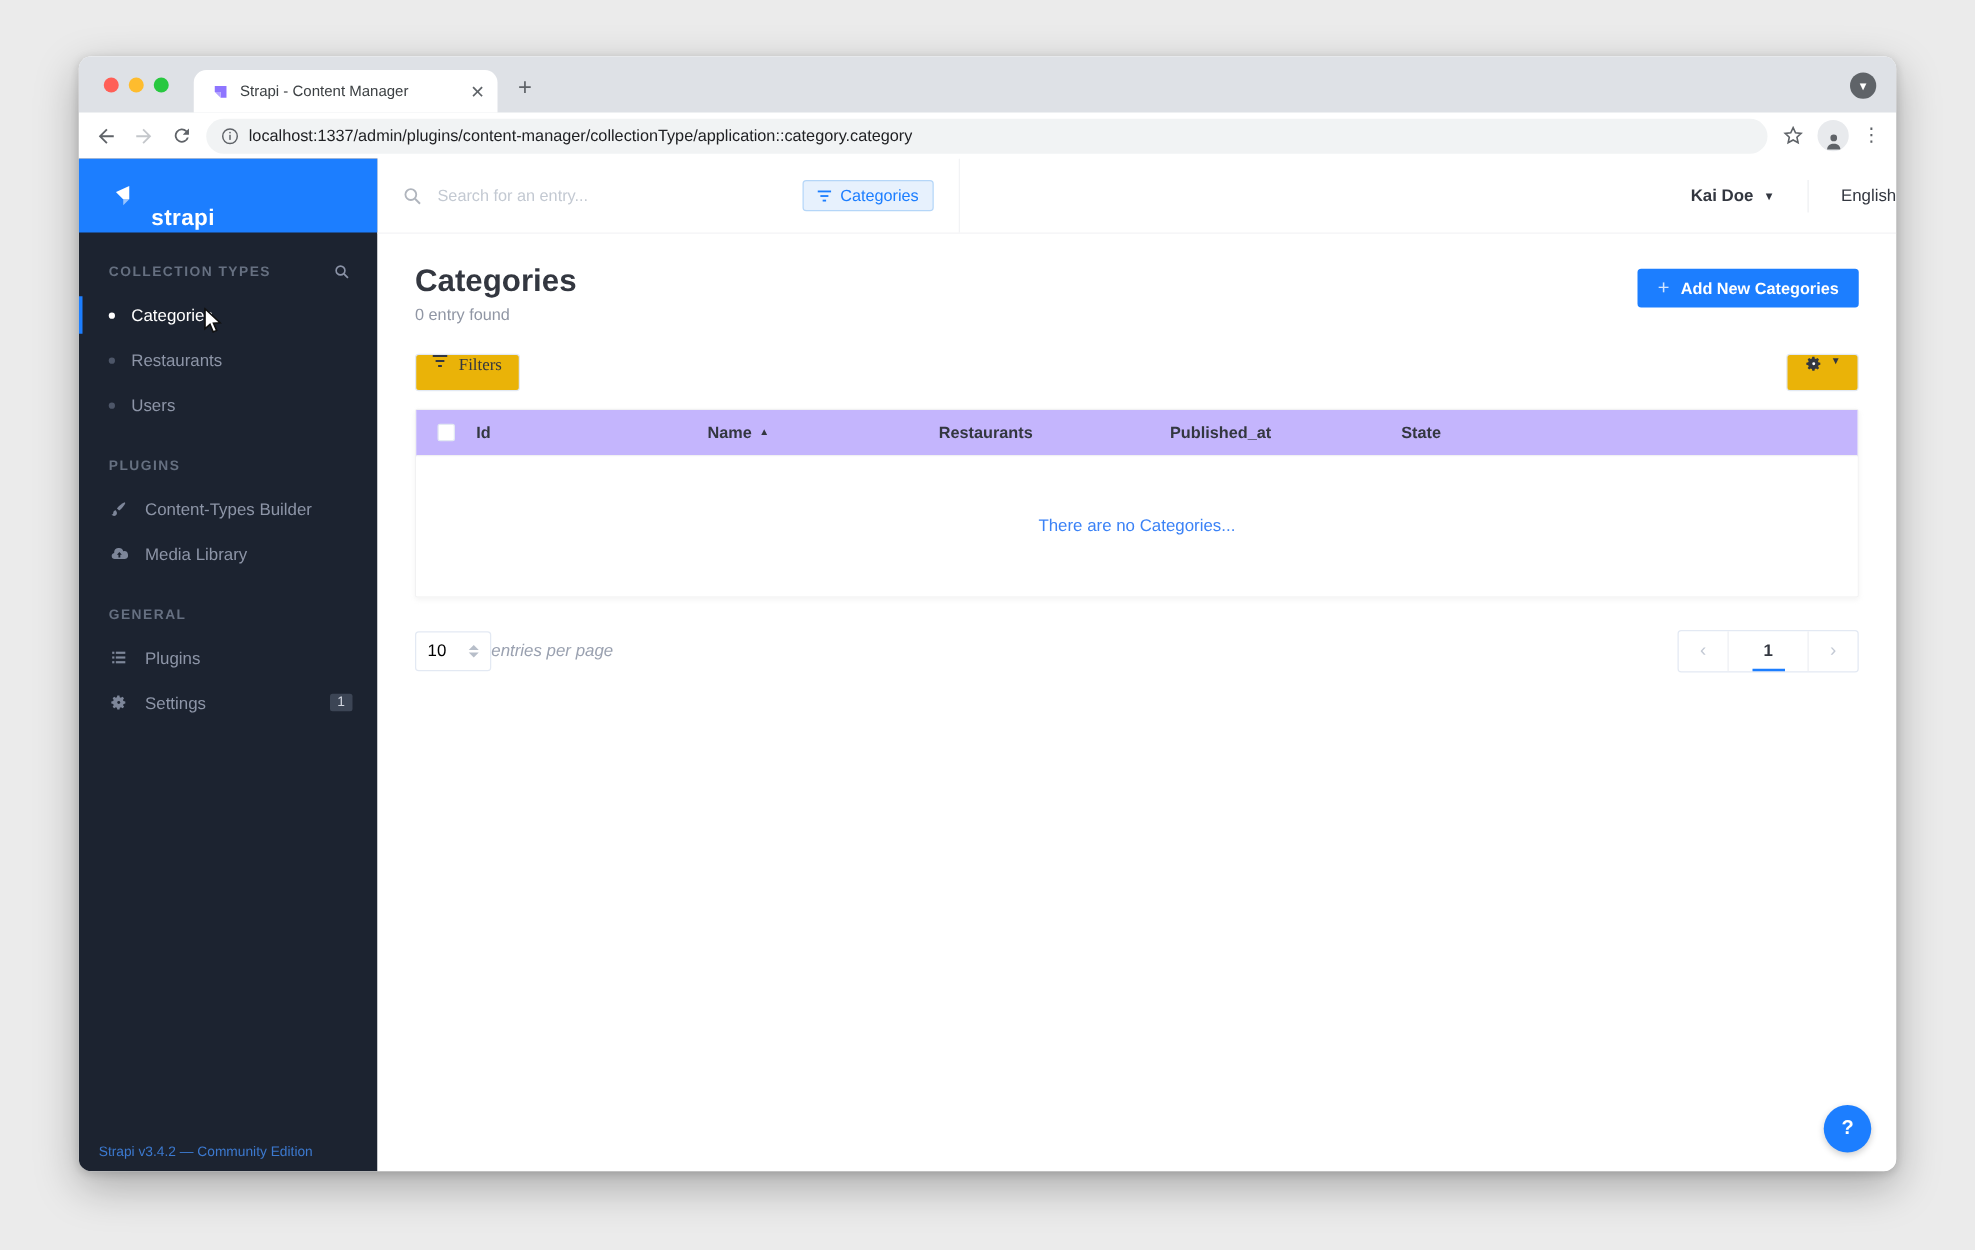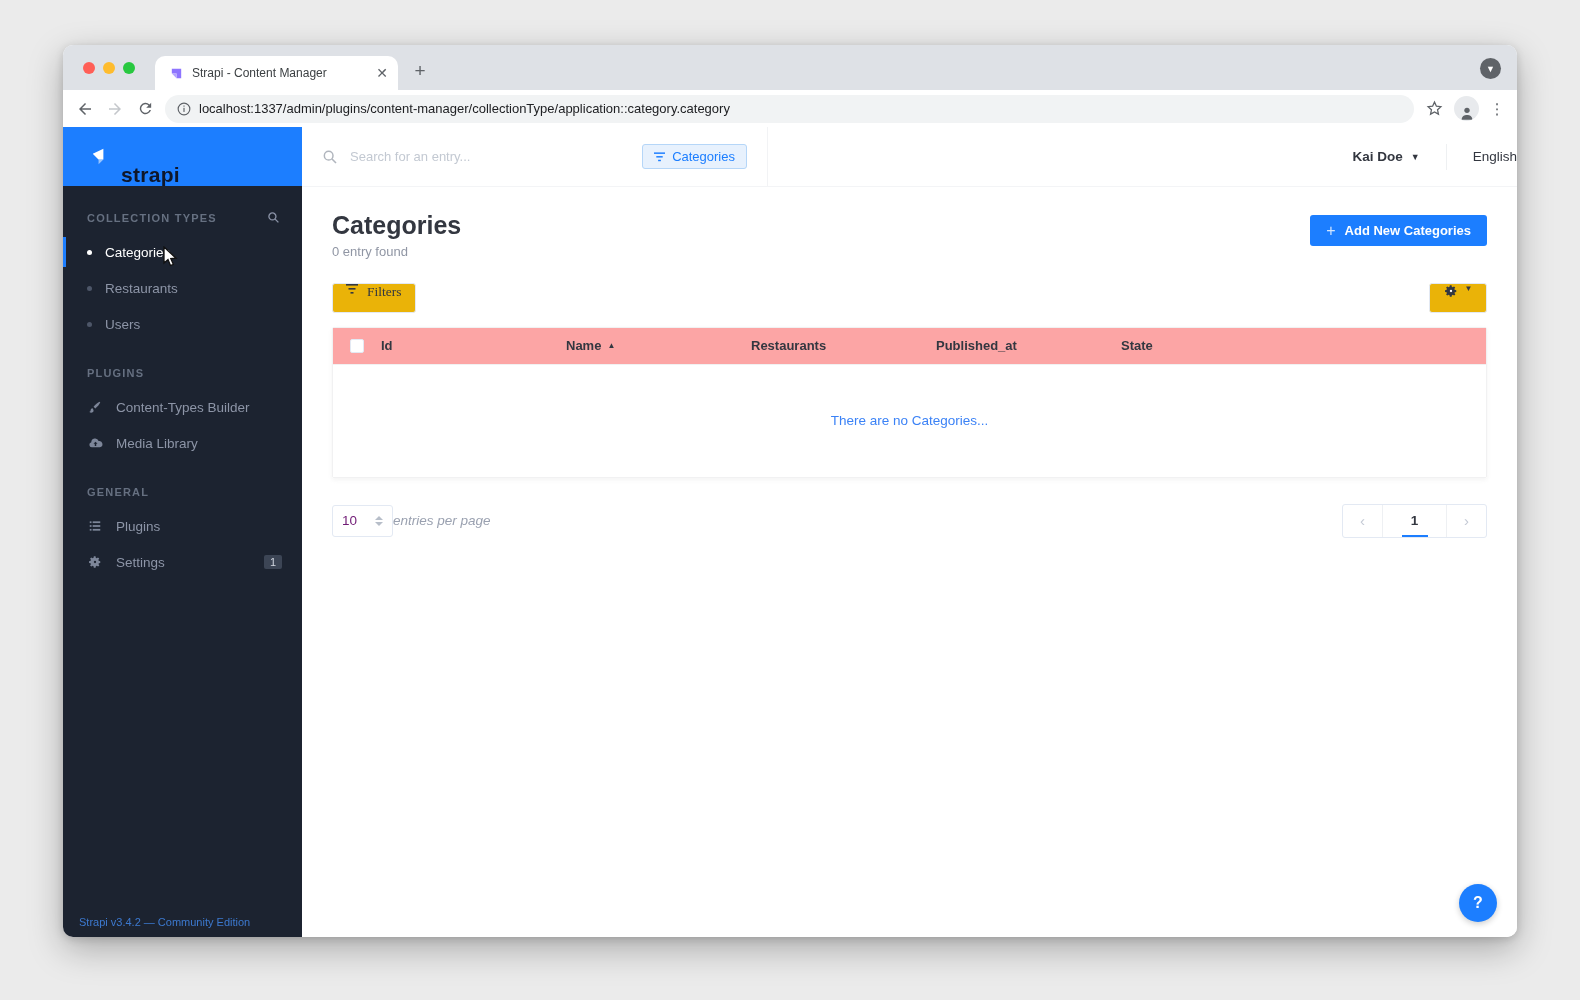--- a/index.html
+++ b/index.html
@@ -30,21 +30,21 @@
     align-items:center; padding:0 12px; gap:8px; min-width:0; }
   .url-text { font-size:13px; color:#202124; white-space:nowrap; overflow:hidden; }
   .avatar { width:25px; height:25px; border-radius:50%; background:#e8eaed; display:flex;
     align-items:flex-end; justify-content:center; overflow:hidden; }
   .dots { color:#5f6368; font-size:15px; letter-spacing:0; line-height:4px; width:16px; text-align:center; }
 
   
   .app { display:flex; height:810px; }
   .sidebar { width:239px; background:#1c2330; position:relative; flex-shrink:0; display:flex; flex-direction:column; }
   .logo { height:59px; background:#1c7eff; display:flex; align-items:center; padding-left:26px; gap:9px; }
-  .logo-text { color:#0f172a; font-size:21px; font-weight:bold; letter-spacing:.3px;margin-top:36px; }
+  .logo-text { color:#ffffff; font-size:18px; font-weight:bold; letter-spacing:.3px;margin-top:36px; }
 
   .side-section { margin-top:25px; }
   .sec-title-row { display:flex; align-items:center; padding:0 22px 0 24px; }
   .sec-title { font-size:11px; font-weight:bold; letter-spacing:1.2px; color:#667081; flex:1; }
   .side-item { position:relative; height:36px; display:flex; align-items:center; padding-left:24px;
     gap:13px; font-size:13.5px; color:#8d95a7; cursor:pointer; }
   .side-item.active { color:#fff; }
   .side-item.active::before { content:""; position:absolute; left:0; top:3px; bottom:3px; width:3px; background:#1c7eff; }
   .bullet { width:5px; height:5px; border-radius:50%; background:#4d5668; flex-shrink:0; }
   .side-item.active .bullet { background:#fff; }
@@ -77,33 +77,33 @@
   .btn-plus { font-weight:normal; font-size:16px; opacity:.8; line-height:1; }
 
   .tools-row { margin-top:24px; display:flex; align-items:center; }
   .btn-light { height:30px; background:#eab308; border:1px solid #e3e9f3; border-radius:3px; display:flex;
     align-items:flex-start; gap:9px; padding:0 13px; font-size:13.5px; color:#333740; cursor:pointer;
     font-family:Liberation Serif, serif; }
   .gear-btn { margin-left:auto; width:58px; justify-content:center; gap:7px; padding:0; }
   .caret-sm { font-size:8px; color:#333740; }
 
   .table { margin-top:14px; border:1px solid #f1f1f2; border-radius:2px; box-shadow:0 2px 4px rgba(227,227,227,.4); }
-  .thead { display:flex; align-items:center; height:37px; background:#fca5a5; border-bottom:1px solid #f1f1f2;
+  .thead { display:flex; align-items:center; height:37px; background:#c4b5fd; border-bottom:1px solid #f1f1f2;
     font-size:13px; font-weight:bold; color:#333740; }
   .cell-check { width:48px; display:flex; justify-content:center; }
   .checkbox { width:14px; height:14px; background:#fff; border:1px solid #e3e9f3; border-radius:2px; cursor:pointer; }
   .col { width:185px; display:flex; align-items:center; gap:6px; }
   .sort-ic { font-size:8px; color:#333740; }
   .tbody { height:112px; display:flex; align-items:center; justify-content:center;
     font-size:13.5px; color:#3b82f6; background:#fff; }
 
   .list-foot { margin-top:26px; display:flex; align-items:center; }
   .pp-select { width:61px; height:32px; border:1px solid #e3e9f3; border-radius:3px; background:#fff;
     display:flex; align-items:center; padding:0 9px; cursor:pointer; }
-  .pp-val { font-size:13.5px; color:#701a75; }
+  .pp-val { font-size:13.5px; color:#000000; }
   .stepper { margin-left:auto; display:flex; flex-direction:column; gap:2px; }
   .stepper i { width:0; height:0; border-left:4px solid transparent; border-right:4px solid transparent; display:block; }
   .step-up { border-bottom:4px solid #b7bec9; }
   .step-dn { border-top:4px solid #b7bec9; }
   .pp-label { font-size:13.5px; font-style:italic; color:#9aa1b0; }
   .pager { margin-left:auto; height:34px; border:1px solid #e3e9f3; border-radius:3px; background:#fff;
     display:flex; align-items:stretch; }
   .pg-btn { width:39px; display:flex; align-items:center; justify-content:center; font-size:15px; color:#c3c9d4; cursor:pointer; }
   .pg-div { width:1px; background:#eef0f3; }
   .pg-cur { width:63px; display:flex; align-items:center; justify-content:center; position:relative;

